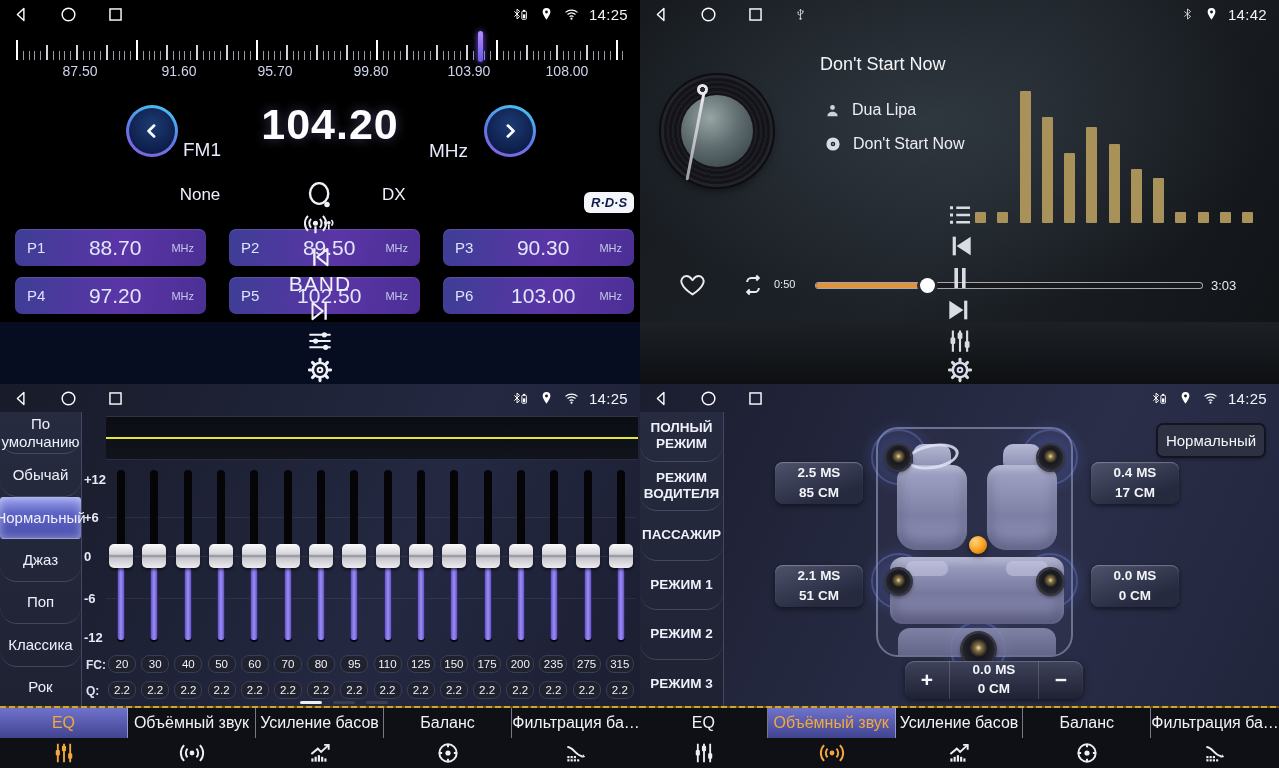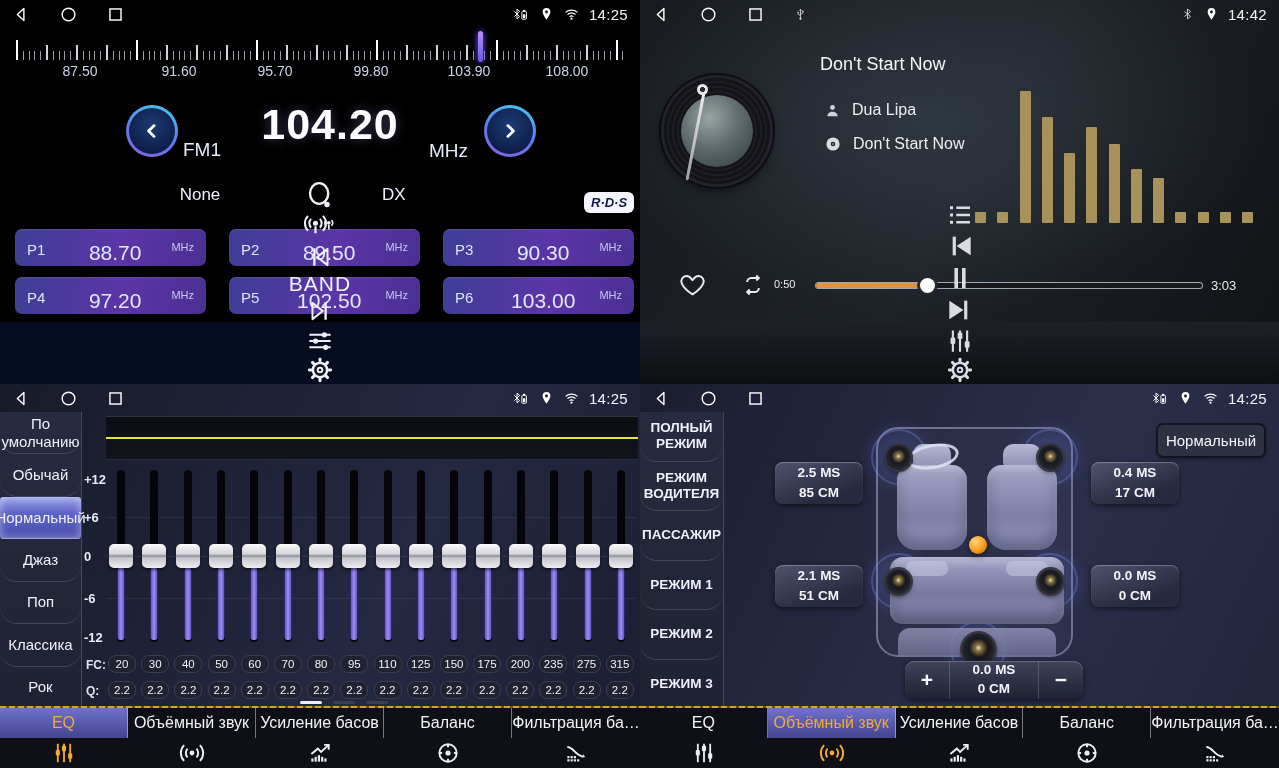--- a/index.html
+++ b/index.html
@@ -47,21 +47,21 @@
   .freq-unit { position:absolute; left:429px; top:140px; font-size:19px; color:#e6ebfb; }
   .ps-name { position:absolute; left:165px; top:185px; width:70px; text-align:center; font-size:17px; color:#eef1fb; }
   .dx-label { position:absolute; left:382px; top:185px; font-size:17px; color:#eef1fb; }
   .rds-badge { position:absolute; left:584px; top:192px; background:#f3f5fa; color:#0e1c46;
     font-style:italic; font-weight:bold; font-size:13px; padding:3px 7px; border-radius:6px; }
   .presets { position:absolute; left:15px; right:6px; top:229px;
     display:grid; grid-template-columns:repeat(3,1fr); gap:11px 23px; }
   .preset { height:37px; border-radius:7px;
     background:linear-gradient(100deg,#3e3e95 0%,#5a35a6 55%,#4b2f94 100%);
     box-shadow:0 1px 4px rgba(0,0,0,.45), inset 0 1px 1px rgba(255,255,255,.12);
-    display:flex; padding:12px 12px; }
+    display:flex; align-items:center; padding:4px 12px; }
   .preset .p-label { font-size:15px; color:#dde3fb; width:32px; }
   .preset .p-freq { flex:1; text-align:center; font-size:21px; color:#e3e7fb; }
   .preset .p-unit { font-size:11px; color:#c3c9ea; }
   .toolbar { position:absolute; left:0; right:0; bottom:0; height:62px;
     display:flex; align-items:center; justify-content:flex-end; padding:0 18px;flex-direction:column; }
   #q-radio .toolbar { background:rgba(8,14,36,.92); }
   #q-player .toolbar { background:linear-gradient(180deg,#1d2126,#0d0f12); }
   .tool-btn { display:flex; align-items:center; justify-content:center; color:#eef1f8; }
   #q-player .tool-btn { color:#d9dce2; }
   .band-text { font-size:21px; letter-spacing:1px; color:#f0f2fa; }

